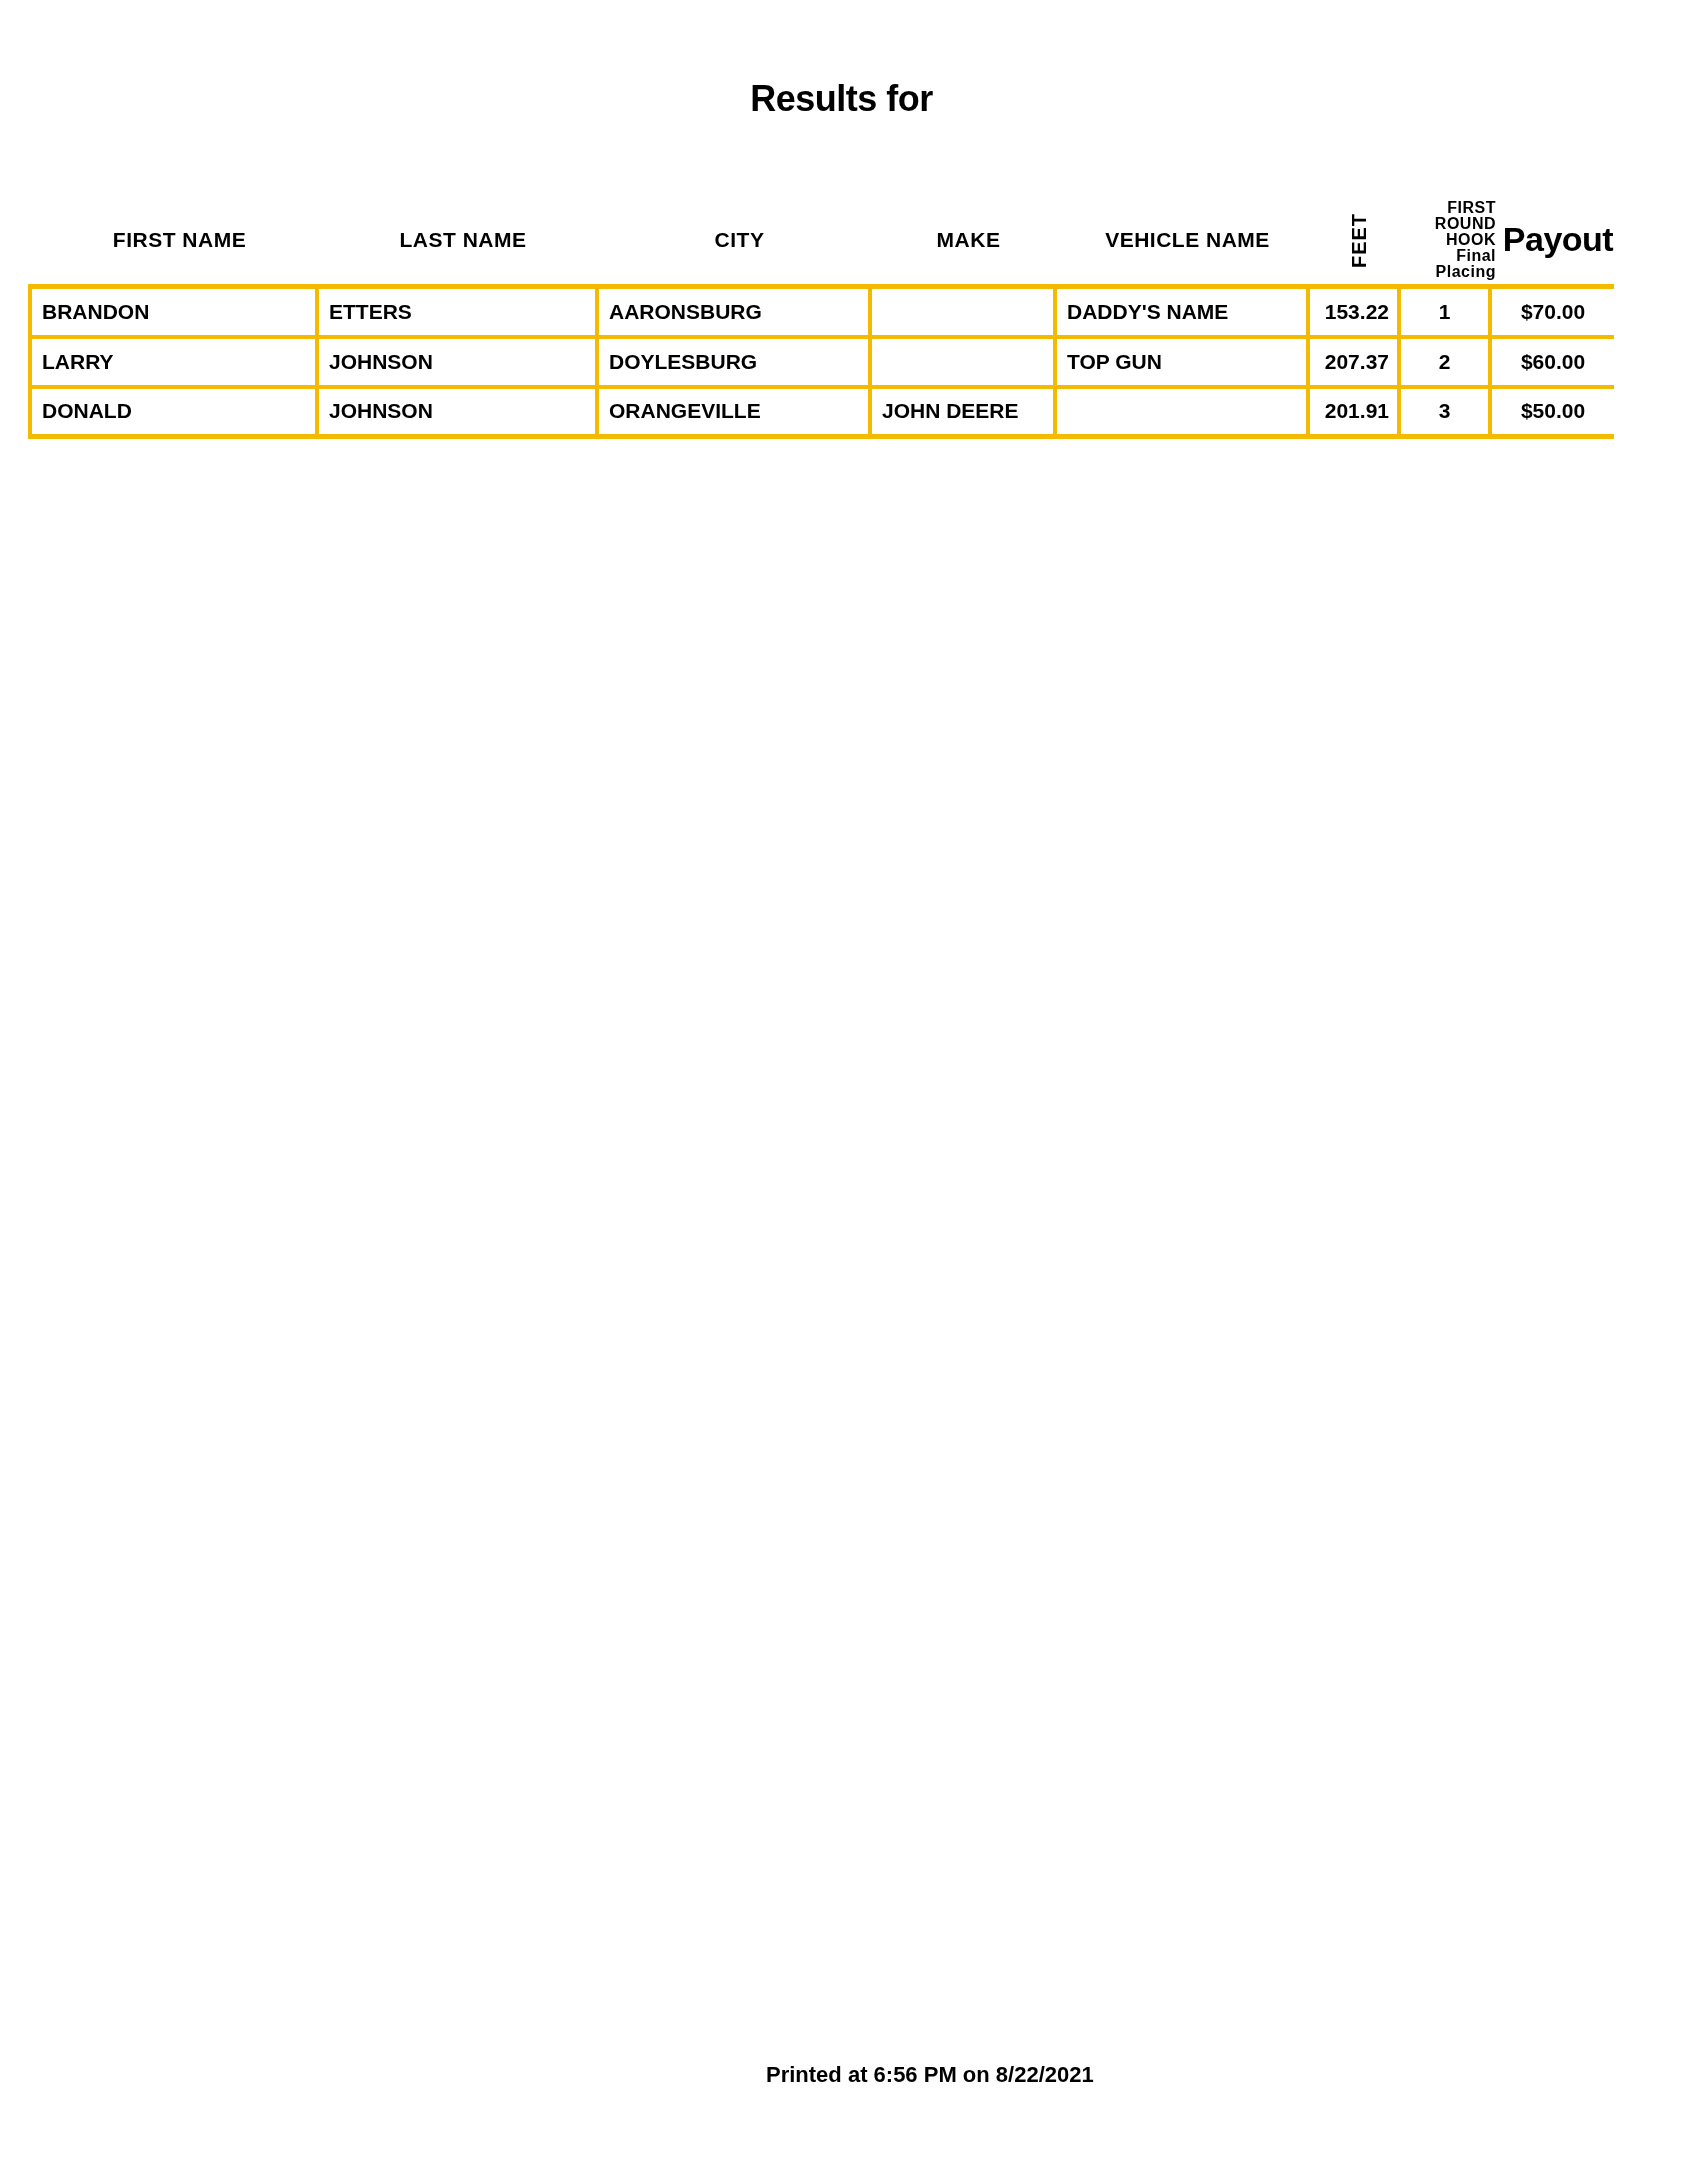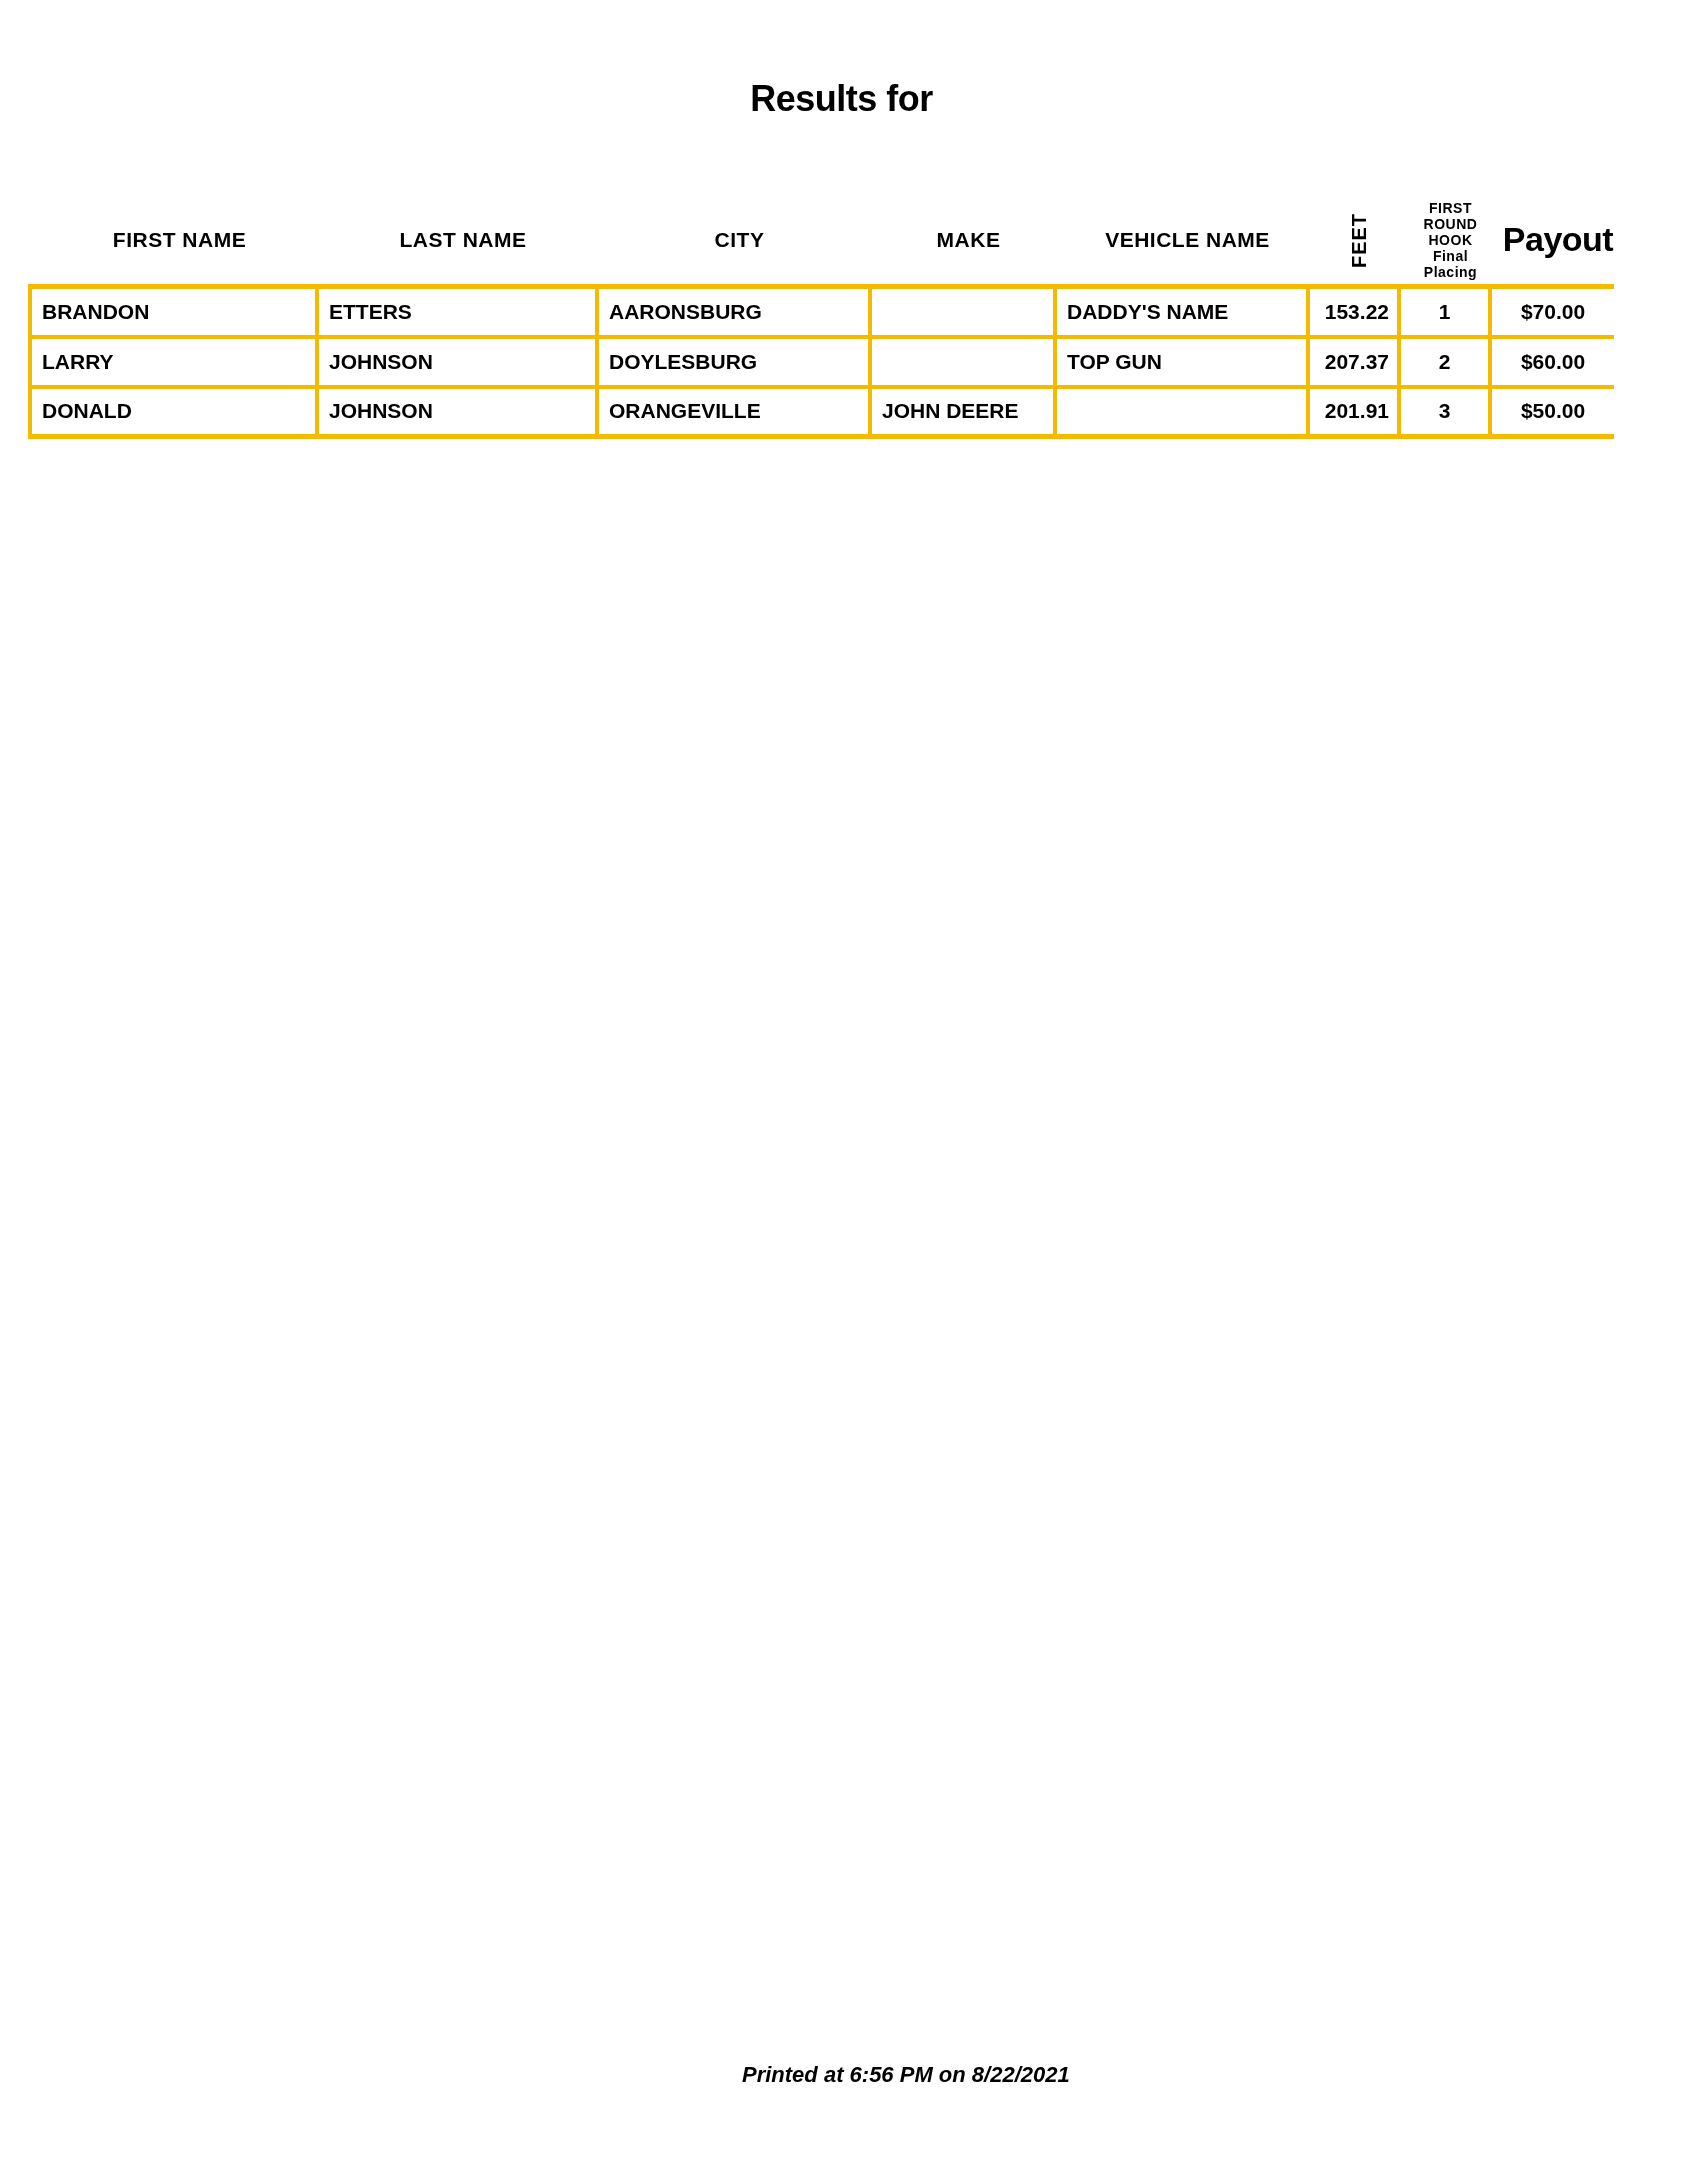--- a/index.html
+++ b/index.html
@@ -25,21 +25,21 @@
     position:absolute; top:196px; left:36px; width:1585px; height:87px;
     display:grid;
     grid-template-columns:287px 280px 273px 185px 253px 91px 91px 124px;
     align-items:center; justify-items:center;
   }
   .hdr .h{ font-size:21px; font-weight:bold; text-align:center; letter-spacing:0.5px; }
   .hdr .h-feet span{
     display:inline-block; transform:rotate(-90deg); transform-origin:center;
     font-size:20px; font-weight:bold; letter-spacing:1px; white-space:nowrap;
   }
-  .hdr .h-placing{ font-size:14px; font-weight:bold; line-height:16px; text-align:center; }
+  .hdr .h-placing{ font-size:16px; font-weight:bold; line-height:16px; text-align:right; }
   .hdr .h-payout{ font-size:34px; font-weight:bold; letter-spacing:-0.5px; }
 
   
   table.results{
     position:absolute; top:284px; left:28px;
     border-collapse:collapse; table-layout:fixed; width:1585px;
   }
   table.results td{
     height:50px; border:4px solid var(--gold);
     font-size:21px; font-weight:bold; vertical-align:middle;
@@ -49,21 +49,21 @@
   table.results tr td:last-child{ border-right:none; }
   table.results tr:first-child td{ border-top:5px solid var(--gold); }
   table.results tr:last-child td{ border-bottom:5px solid var(--gold);margin-top:23px; }
   table.results td.num{ text-align:right; padding:0 8px 0 0; }
   table.results td.ctr{ text-align:center; padding:0; }
 
   
   .footer{ position:absolute; left:30px; top:2057px; width:1634px; font-size:22px; font-weight:bold; }
   .footer .f-line{ white-space:pre; line-height:35px; }
   .footer .f-line2{ position:relative; }
-  .footer .f-printed{ position:absolute; left:712px; top:0; white-space:pre;font-style:italic; }
+  .footer .f-printed{ position:absolute; left:736px; top:0; white-space:pre; }
 </style>
 </head>
 <body>
 
 <div class="sheet">
 
   <div class="title-line1">Results for</div>
 
   <div class="hdr">
     <div class="h">FIRST NAME</div>

